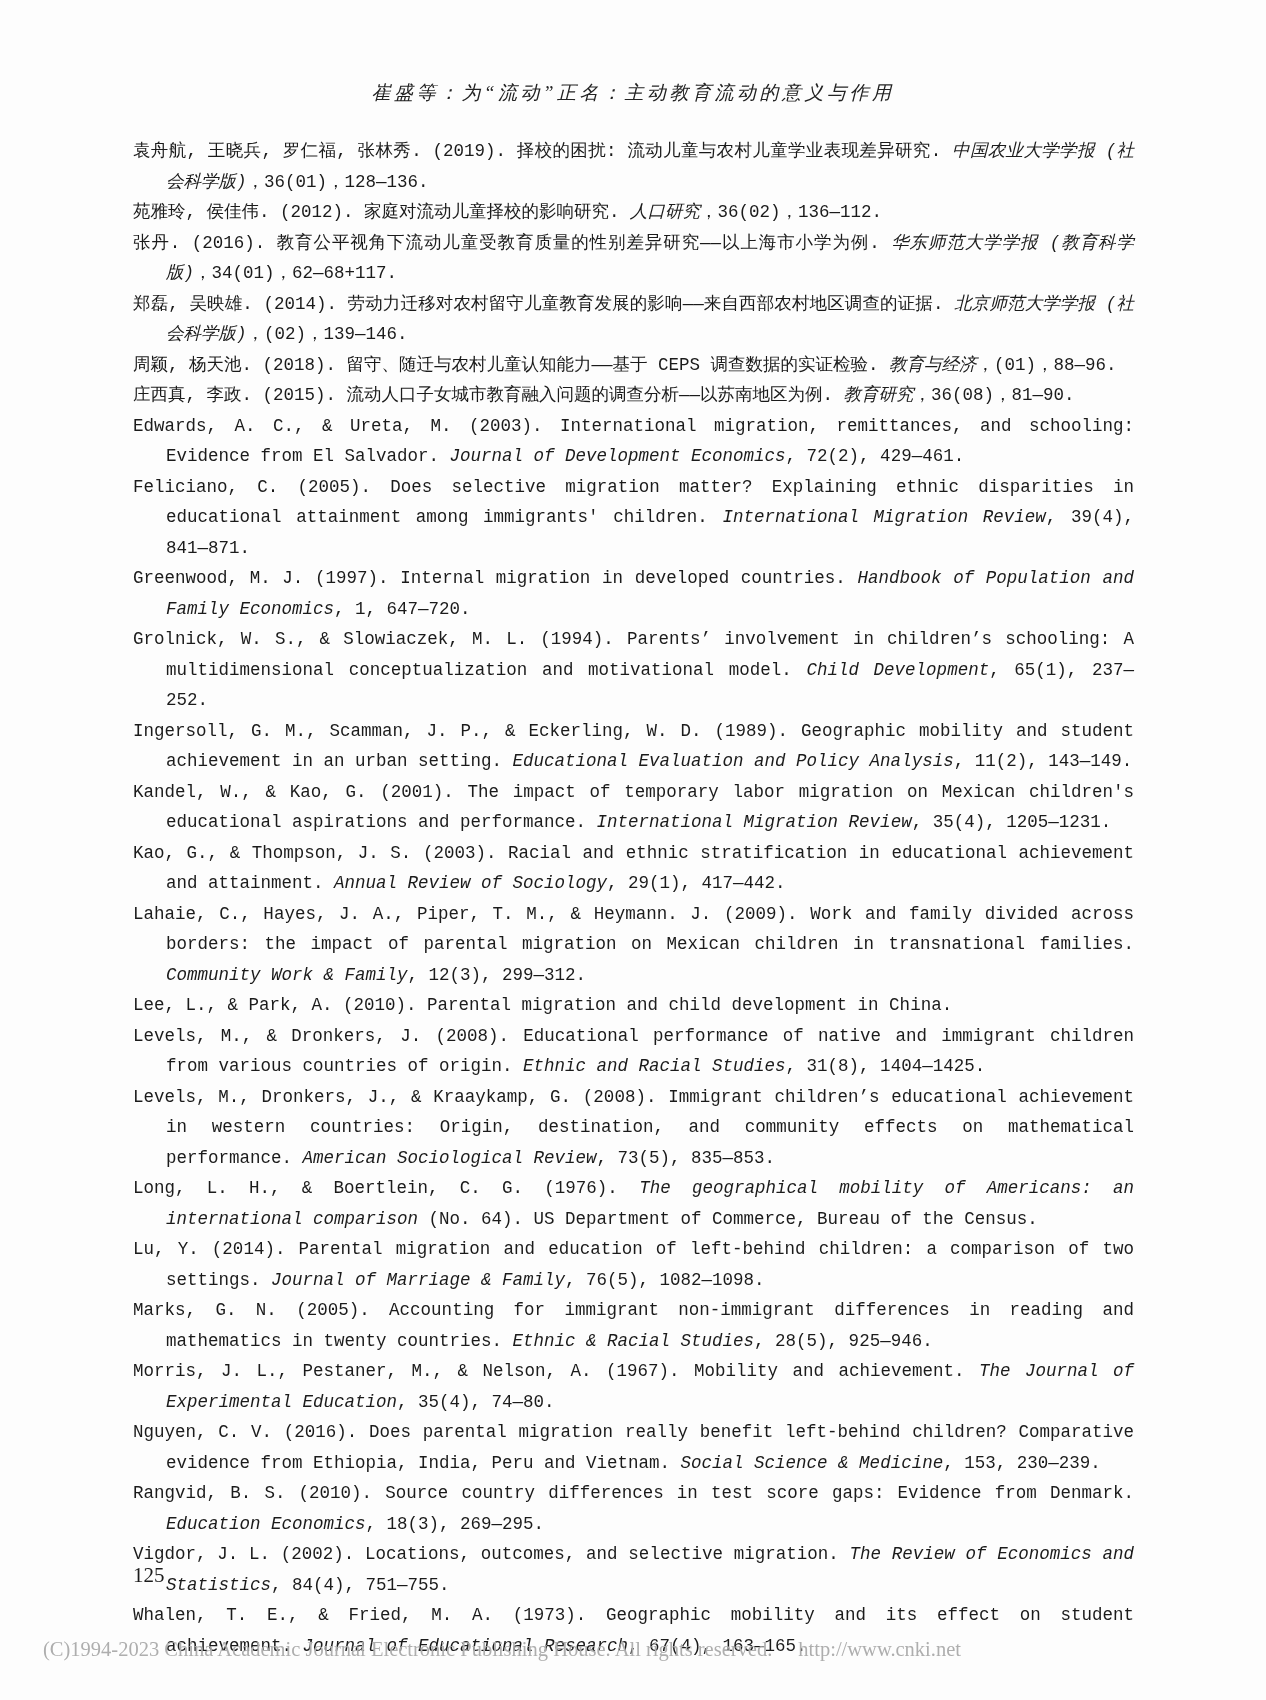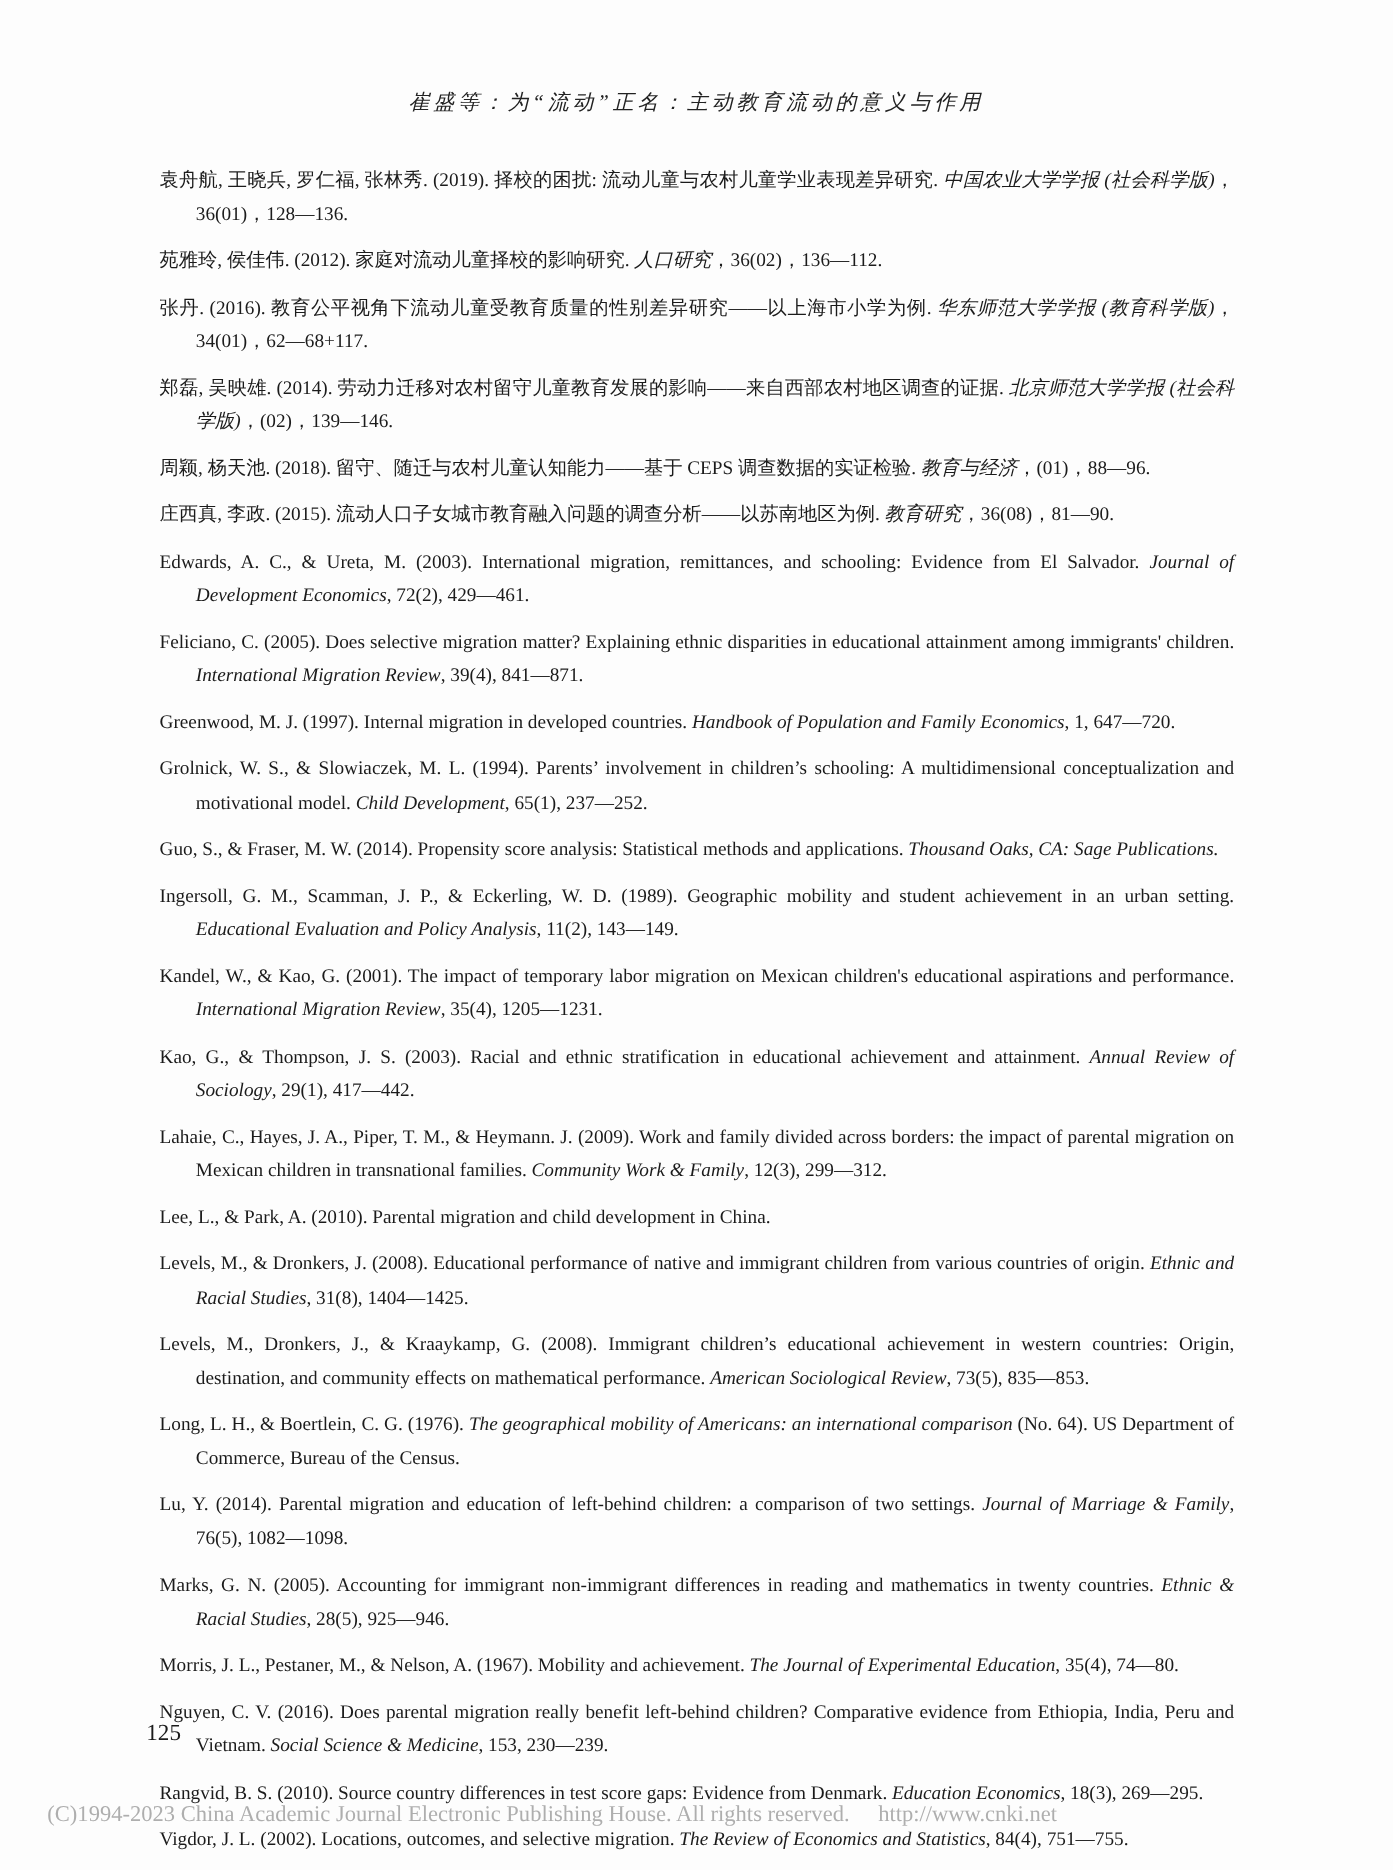--- a/index.html
+++ b/index.html
@@ -27,23 +27,24 @@
   .references {
     position: absolute;
     top: 136px;
     left: 133px;
     width: 1001px;
     font-size: 17.5px;
     line-height: 30.5px;
     text-align: justify;
   }
   .ref-entry {
-    margin: 12px;
+    margin: 0;
     padding-left: 33px;
     text-indent: -33px;
+    font-family: Liberation Mono, monospace;
   }
   .ref-entry .seg-italic { font-style: italic; }
   .page-number {
     position: absolute;
     top: 1563px;
     left: 133px;
     width: 1000px;
     text-align: left;
     font-size: 21px;
     color: #1b1b1b;
@@ -69,21 +70,20 @@
       <p class="ref-entry"><span>袁舟航, 王晓兵, 罗仁福, 张林秀. (2019). 择校的困扰: 流动儿童与农村儿童学业表现差异研究. </span><span class="seg-italic">中国农业大学学报 (社会科学版)</span><span>，36(01)，128—136.</span></p>
       <p class="ref-entry"><span>苑雅玲, 侯佳伟. (2012). 家庭对流动儿童择校的影响研究. </span><span class="seg-italic">人口研究</span><span>，36(02)，136—112.</span></p>
       <p class="ref-entry"><span>张丹. (2016). 教育公平视角下流动儿童受教育质量的性别差异研究——以上海市小学为例. </span><span class="seg-italic">华东师范大学学报 (教育科学版)</span><span>，34(01)，62—68+117.</span></p>
       <p class="ref-entry"><span>郑磊, 吴映雄. (2014). 劳动力迁移对农村留守儿童教育发展的影响——来自西部农村地区调查的证据. </span><span class="seg-italic">北京师范大学学报 (社会科学版)</span><span>，(02)，139—146.</span></p>
       <p class="ref-entry"><span>周颖, 杨天池. (2018). 留守、随迁与农村儿童认知能力——基于 CEPS 调查数据的实证检验. </span><span class="seg-italic">教育与经济</span><span>，(01)，88—96.</span></p>
       <p class="ref-entry"><span>庄西真, 李政. (2015). 流动人口子女城市教育融入问题的调查分析——以苏南地区为例. </span><span class="seg-italic">教育研究</span><span>，36(08)，81—90.</span></p>
       <p class="ref-entry"><span>Edwards, A. C., &amp; Ureta, M. (2003). International migration, remittances, and schooling: Evidence from El Salvador. </span><span class="seg-italic">Journal of Development Economics</span><span>, 72(2), 429—461.</span></p>
       <p class="ref-entry"><span>Feliciano, C. (2005). Does selective migration matter? Explaining ethnic disparities in educational attainment among immigrants' children. </span><span class="seg-italic">International Migration Review</span><span>, 39(4), 841—871.</span></p>
       <p class="ref-entry"><span>Greenwood, M. J. (1997). Internal migration in developed countries. </span><span class="seg-italic">Handbook of Population and Family Economics</span><span>, 1, 647—720.</span></p>
       <p class="ref-entry"><span>Grolnick, W. S., &amp; Slowiaczek, M. L. (1994). Parents’ involvement in children’s schooling: A multidimensional conceptualization and motivational model. </span><span class="seg-italic">Child Development</span><span>, 65(1), 237—252.</span></p>
-      <p class="ref-entry"><span>Guo, S., &amp; Fraser, M. W. (2014). Propensity score analysis: Statistical methods and applications. </span><span class="seg-italic">Thousand Oaks, CA: Sage Publications.</span></p>
       <p class="ref-entry"><span>Ingersoll, G. M., Scamman, J. P., &amp; Eckerling, W. D. (1989). Geographic mobility and student achievement in an urban setting. </span><span class="seg-italic">Educational Evaluation and Policy Analysis</span><span>, 11(2), 143—149.</span></p>
       <p class="ref-entry"><span>Kandel, W., &amp; Kao, G. (2001). The impact of temporary labor migration on Mexican children's educational aspirations and performance. </span><span class="seg-italic">International Migration Review</span><span>, 35(4), 1205—1231.</span></p>
       <p class="ref-entry"><span>Kao, G., &amp; Thompson, J. S. (2003). Racial and ethnic stratification in educational achievement and attainment. </span><span class="seg-italic">Annual Review of Sociology</span><span>, 29(1), 417—442.</span></p>
       <p class="ref-entry"><span>Lahaie, C., Hayes, J. A., Piper, T. M., &amp; Heymann. J. (2009). Work and family divided across borders: the impact of parental migration on Mexican children in transnational families. </span><span class="seg-italic">Community Work &amp; Family</span><span>, 12(3), 299—312.</span></p>
       <p class="ref-entry"><span>Lee, L., &amp; Park, A. (2010). Parental migration and child development in China.</span></p>
       <p class="ref-entry"><span>Levels, M., &amp; Dronkers, J. (2008). Educational performance of native and immigrant children from various countries of origin. </span><span class="seg-italic">Ethnic and Racial Studies</span><span>, 31(8), 1404—1425.</span></p>
       <p class="ref-entry"><span>Levels, M., Dronkers, J., &amp; Kraaykamp, G. (2008). Immigrant children’s educational achievement in western countries: Origin, destination, and community effects on mathematical performance. </span><span class="seg-italic">American Sociological Review</span><span>, 73(5), 835—853.</span></p>
       <p class="ref-entry"><span>Long, L. H., &amp; Boertlein, C. G. (1976). </span><span class="seg-italic">The geographical mobility of Americans: an international comparison</span><span> (No. 64). US Department of Commerce, Bureau of the Census.</span></p>
       <p class="ref-entry"><span>Lu, Y. (2014). Parental migration and education of left-behind children: a comparison of two settings. </span><span class="seg-italic">Journal of Marriage &amp; Family</span><span>, 76(5), 1082—1098.</span></p>
       <p class="ref-entry"><span>Marks, G. N. (2005). Accounting for immigrant non-immigrant differences in reading and mathematics in twenty countries. </span><span class="seg-italic">Ethnic &amp; Racial Studies</span><span>, 28(5), 925—946.</span></p>

